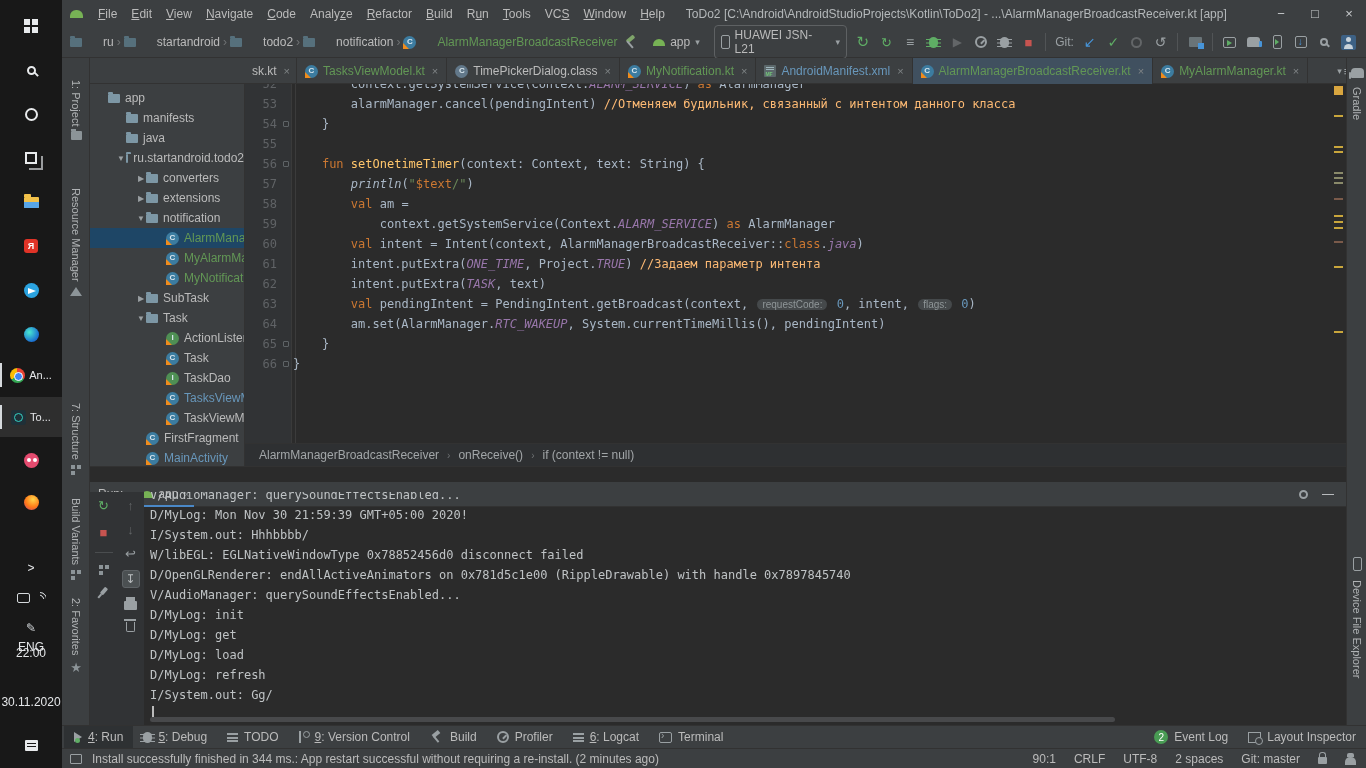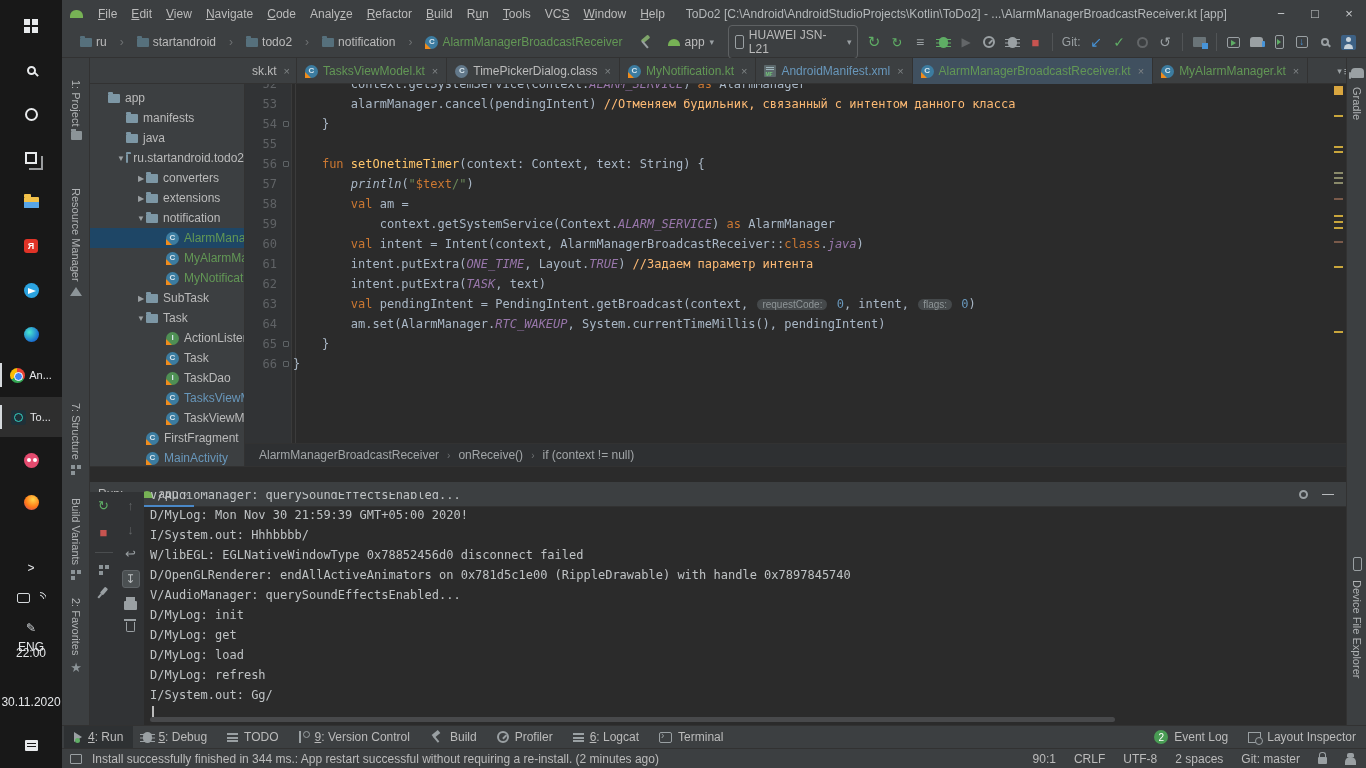--- a/index.html
+++ b/index.html
@@ -53,21 +53,21 @@
   
   #titlebar { position:absolute; left:0; top:0; right:0; height:27px; background:#3c3f41; display:flex; align-items:center; }
   .as-logo { width:13px; height:8px; background:#77b255; border-radius:6px 6px 0 0; margin:0 8px 0 8px; }
   .menu-item { padding:0 7px; color:#bbbbbb; }
   #win-title { margin-left:14px; color:#b4b8ba; white-space:nowrap; }
   #win-controls { margin-left:auto; display:flex; }
   #win-controls span { width:34px; text-align:center; color:#c8cbcd; font-size:13px; }
 
   
   #toolbar { position:absolute; left:0; top:27px; right:0; height:31px; background:#3c3f41; display:flex; align-items:center; border-bottom:1px solid #323232; }
-  .crumb { display:flex; align-items:center; gap:4px; margin:0 12px; color:#bbbbbb; }
+  .crumb { display:flex; align-items:center; gap:21px; margin:0 2px; color:#bbbbbb; }
   .crumb-sep { color:#6e7173; margin:0 1px; }
   .mini-folder { width:12px; height:9px; background:#7d97a5; border-radius:1px; position:relative; display:inline-block; }
   .mini-folder::before { content:""; position:absolute; top:-2px; left:0; width:5px; height:2px; background:#7d97a5; border-radius:1px 1px 0 0; }
   .mini-folder.dark { background:#56707c; } .mini-folder.dark::before { background:#56707c; }
   .ic-kotlin { width:13px; height:13px; border-radius:50%; background:#3c7ca0; position:relative; display:inline-block; flex:none; }
   .ic-kotlin::before { content:"C"; position:absolute; width:100%; text-align:center; top:1px; font-size:8px; font-weight:bold; color:#d9e6ee; font-style:normal; }
   .ic-kotlin::after { content:""; position:absolute; left:0; bottom:0; width:0; height:0; border-left:6px solid #f08c1c; border-top:6px solid transparent; }
   .ic-kotlin.iface { background:#4f8f54; } .ic-kotlin.iface::before { content:"I"; }
   .ic-class { width:13px; height:13px; border-radius:50%; background:#62788a; position:relative; display:inline-block; flex:none; }
   .ic-class::before { content:"C"; position:absolute; width:100%; text-align:center; top:1px; font-size:8px; font-weight:bold; color:#d9e6ee; }
@@ -635,21 +635,21 @@
         <div id="code-scroll">
           <div class="code-line"><span class="s-pl">        context.getSystemService(Context.</span><span class="s-cs">ALARM_SERVICE</span><span class="s-pl">) </span><span class="s-kw">as</span><span class="s-pl"> AlarmManager</span></div>
           <div class="code-line"><span class="s-pl">        alarmManager.cancel(pendingIntent) </span><span class="s-cm">//Отменяем будильник, связанный с интентом данного класса</span></div>
           <div class="code-line"><span class="s-pl">    }</span></div>
           <div class="code-line"></div>
           <div class="code-line"><span class="s-pl">    </span><span class="s-kw">fun </span><span class="s-fn">setOnetimeTimer</span><span class="s-pl">(context: Context</span><span class="s-pl">, text: String) {</span></div>
           <div class="code-line"><span class="s-pl">        </span><span class="s-it">println</span><span class="s-pl">(</span><span class="s-str">"</span><span class="s-sv">$text</span><span class="s-str">/"</span><span class="s-pl">)</span></div>
           <div class="code-line"><span class="s-pl">        </span><span class="s-kw">val</span><span class="s-pl"> am =</span></div>
           <div class="code-line"><span class="s-pl">            context.getSystemService(Context.</span><span class="s-cs">ALARM_SERVICE</span><span class="s-pl">) </span><span class="s-kw">as</span><span class="s-pl"> AlarmManager</span></div>
           <div class="code-line"><span class="s-pl">        </span><span class="s-kw">val</span><span class="s-pl"> intent = Intent(context, AlarmManagerBroadcastReceiver::</span><span class="s-kw">class</span><span class="s-pl">.</span><span class="s-cs">java</span><span class="s-pl">)</span></div>
-          <div class="code-line"><span class="s-pl">        intent.putExtra(</span><span class="s-cs">ONE_TIME</span><span class="s-pl">, Layout.</span><span class="s-cs">TRUE</span><span class="s-pl">) </span><span class="s-cm">//Задаем параметр интента</span></div>
+          <div class="code-line"><span class="s-pl">        intent.putExtra(</span><span class="s-cs">ONE_TIME</span><span class="s-pl">, Project.</span><span class="s-cs">TRUE</span><span class="s-pl">) </span><span class="s-cm">//Задаем параметр интента</span></div>
           <div class="code-line"><span class="s-pl">        intent.putExtra(</span><span class="s-cs">TASK</span><span class="s-pl">, text)</span></div>
           <div class="code-line"><span class="s-pl">        </span><span class="s-kw">val</span><span class="s-pl"> pendingIntent = PendingIntent.getBroadcast(context, </span><span class="s-hint">requestCode:</span><span class="s-pl"> </span><span class="s-num">0</span><span class="s-pl">, intent, </span><span class="s-hint">flags:</span><span class="s-pl"> </span><span class="s-num">0</span><span class="s-pl">)</span></div>
           <div class="code-line"><span class="s-pl">        am.set(AlarmManager.</span><span class="s-cs">RTC_WAKEUP</span><span class="s-pl">, System.currentTimeMillis(), pendingIntent)</span></div>
           <div class="code-line"><span class="s-pl">    }</span></div>
           <div class="code-line"><span class="s-pl">}</span></div>
         </div>
       </div>
     <div id="stripe-marks">
         <div class="mark sq" style="top: 2px; background: rgb(217, 166, 63);"></div>
         <div class="mark" style="top: 31px; background: rgb(201, 166, 60);"></div>

